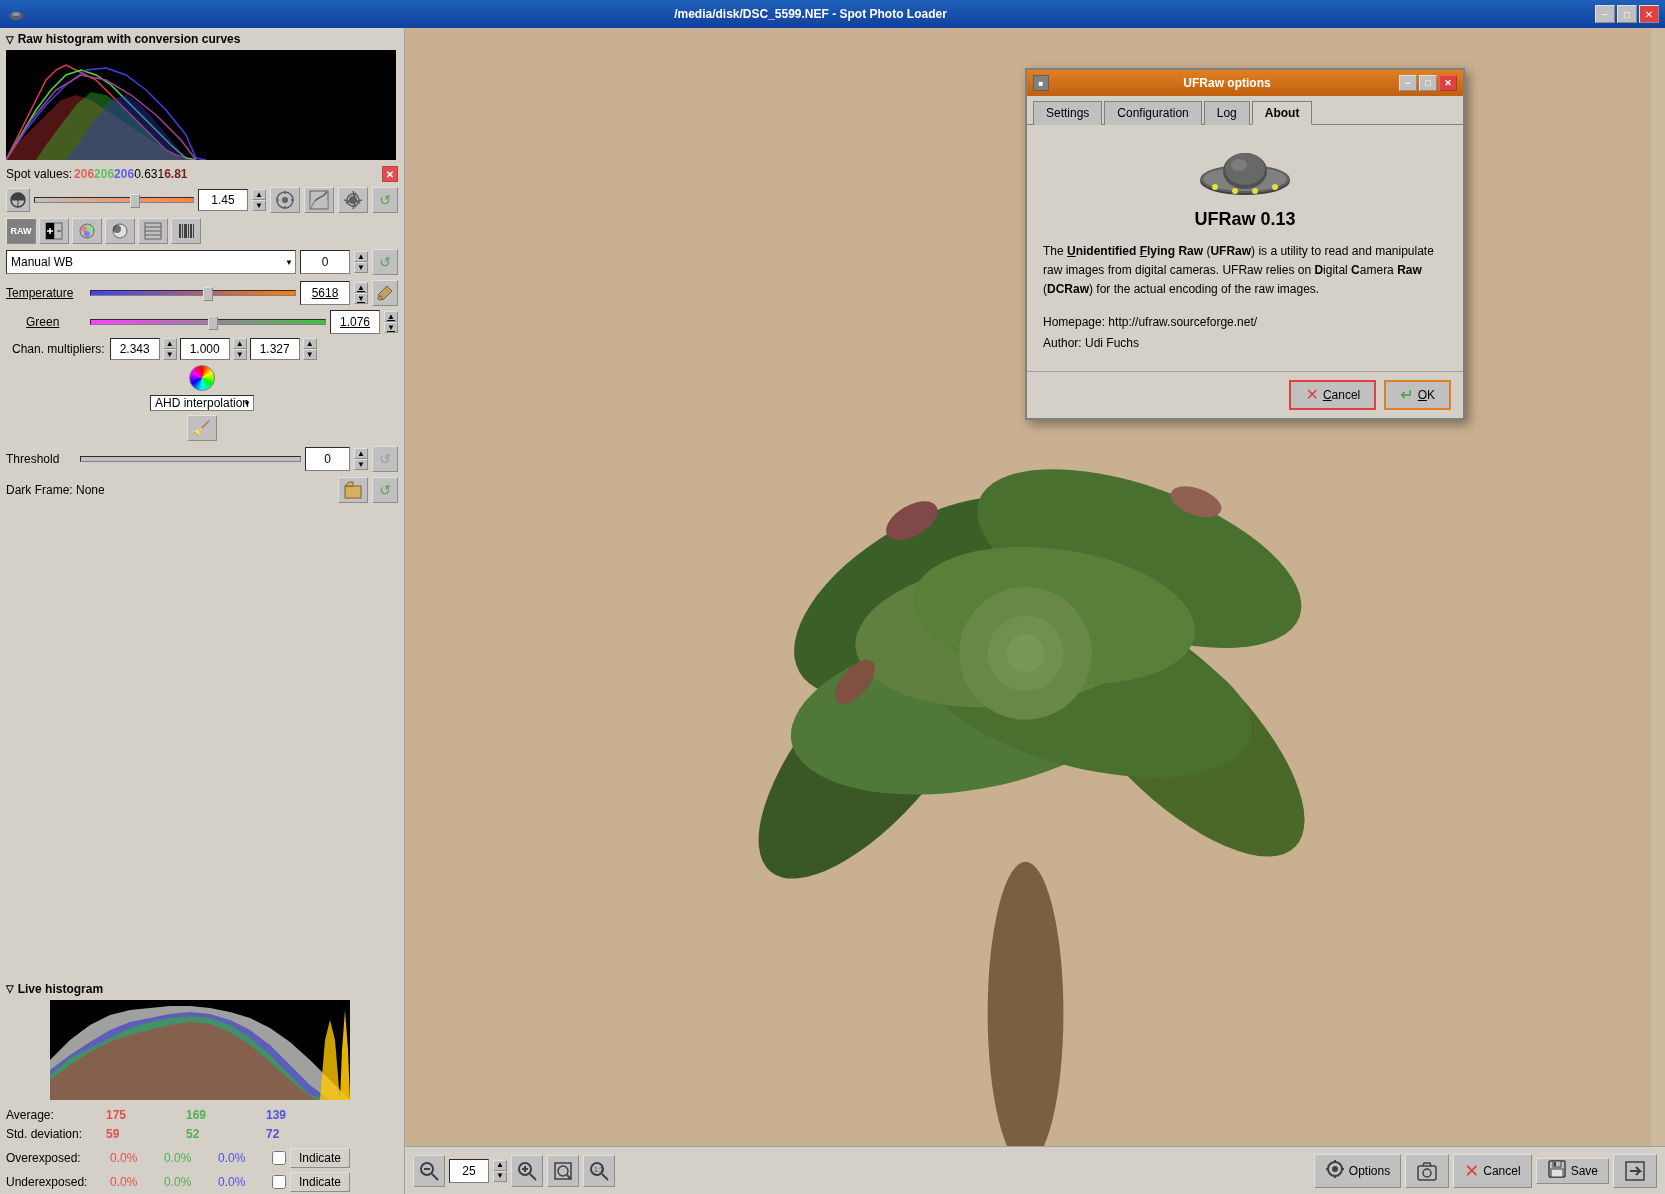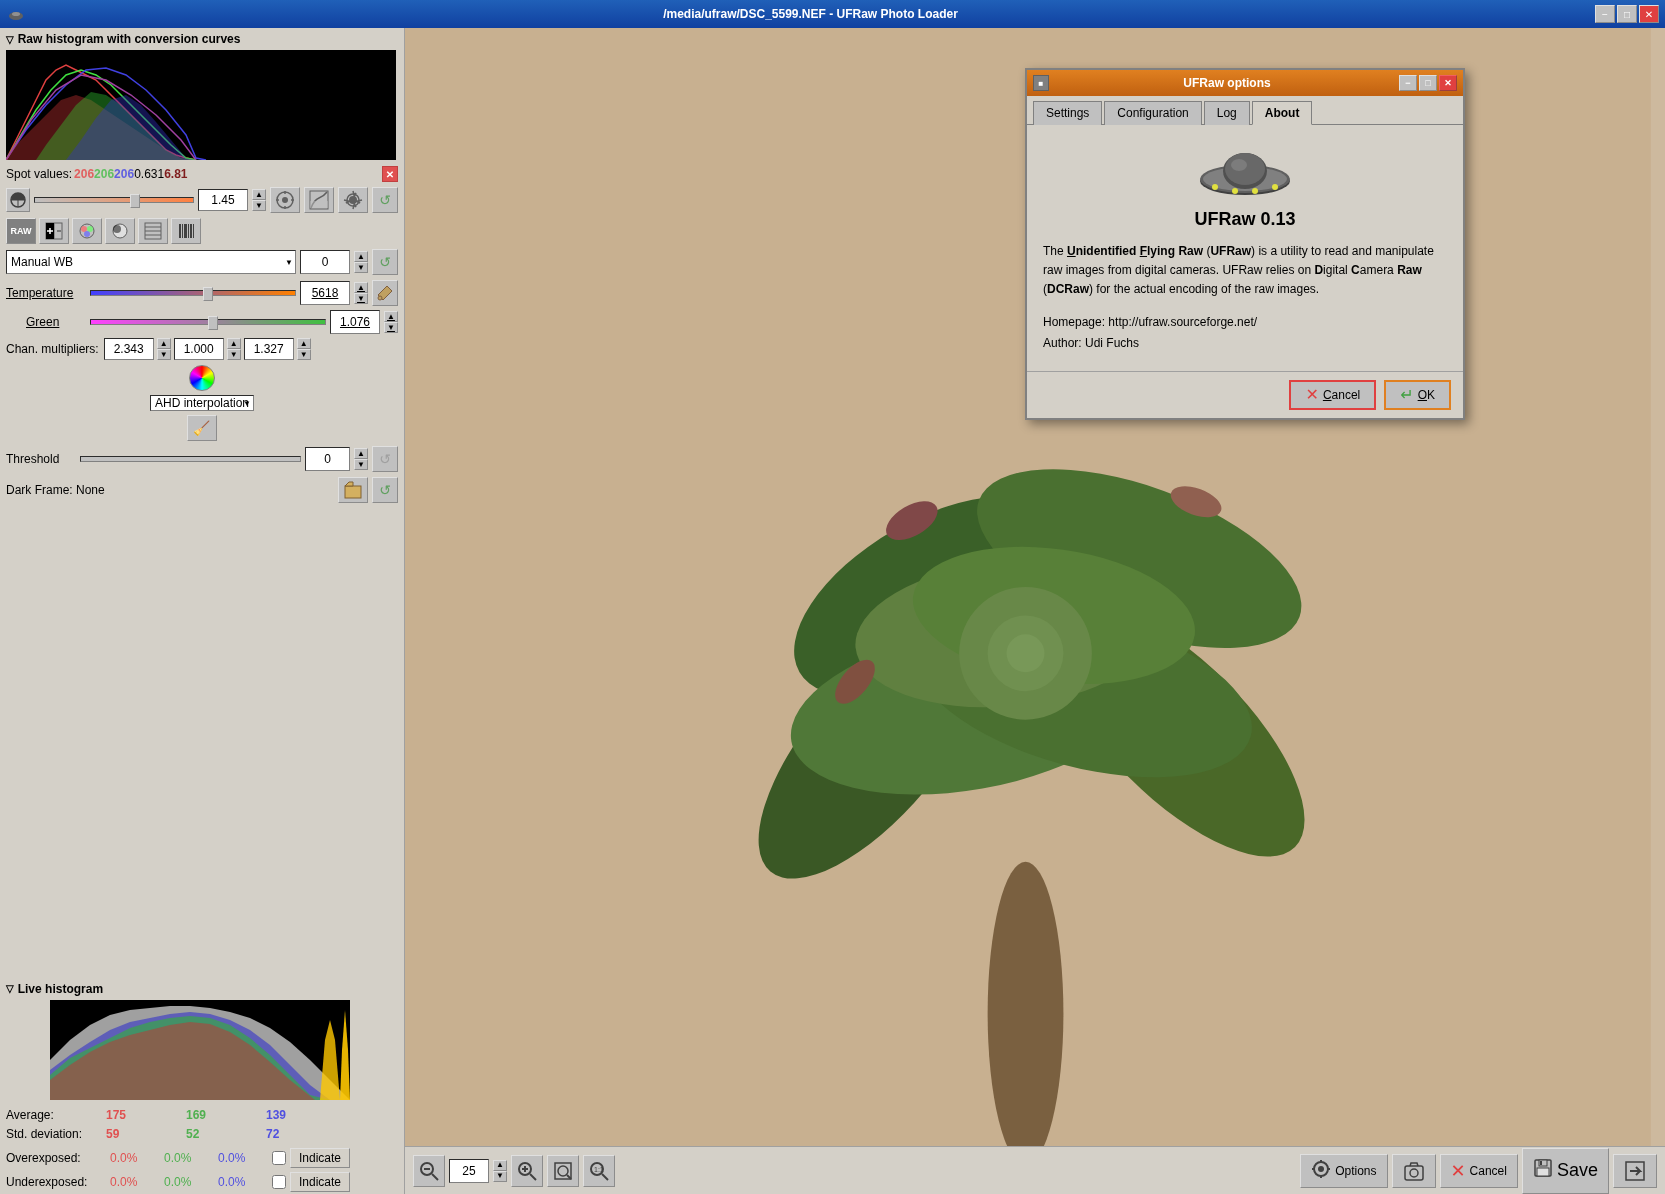--- a/index.html
+++ b/index.html
@@ -236,21 +236,21 @@
       border: 1px outset #e0e0e0;
       display: flex; align-items: center; justify-content: center;
       cursor: pointer;
       font-size: 14px;
     }
 
     
     .chan-row {
       display: flex;
       align-items: center;
-      padding: 2px 6px;
+      padding: 2px 12px;
       gap: 3px;
     }
     .chan-label { font-size: 12px; margin-right: 2px; }
     .chan-input {
       width: 50px; height: 22px;
       background: white;
       border: 1px inset #808080;
       display: flex; align-items: center; justify-content: center;
       font-size: 12px;
     }
@@ -452,24 +452,24 @@
       height: 34px;
       display: flex; align-items: center; justify-content: center;
       cursor: pointer;
       font-size: 12px;
       padding: 0 10px;
       gap: 4px;
     }
     .save-btn {
       background: #c0c0c0;
       border: 1px outset #e0e0e0;
-      height: 46px;
-      display: flex; align-items: center; justify-content: center;
-      cursor: pointer;
-      font-size: 18px;
+      height: 26px;
+      display: flex; align-items: center; justify-content: center;
+      cursor: pointer;
+      font-size: 12px;
       padding: 0 10px;
       gap: 4px;
     }
 
     
     .dialog-overlay {
       position: absolute;
       top: 40px;
       left: 620px;
       width: 440px;
@@ -607,21 +607,21 @@
 </head>
 <body>
 
 <div class="title-bar">
   <div class="title-bar-icon">
     <svg width="16" height="16" viewBox="0 0 16 16">
       <ellipse cx="8" cy="10" rx="7" ry="4" fill="#606060"></ellipse>
       <ellipse cx="8" cy="8" rx="4" ry="2" fill="#909090"></ellipse>
     </svg>
   </div>
-  <div class="title-bar-title">/media/ufraw/DSC_5599.NEF - UFRaw Photo Loader</div>
+  <div class="title-bar-title">/media/disk/DSC_5599.NEF - Spot Photo Loader</div>
   <div class="title-bar-controls">
     <div class="title-btn">−</div>
     <div class="title-btn">□</div>
     <div class="title-btn" style="background:#e04040;color:white;">✕</div>
   </div>
 </div>
 
 <div class="main-layout">
 
   <div class="left-panel">

